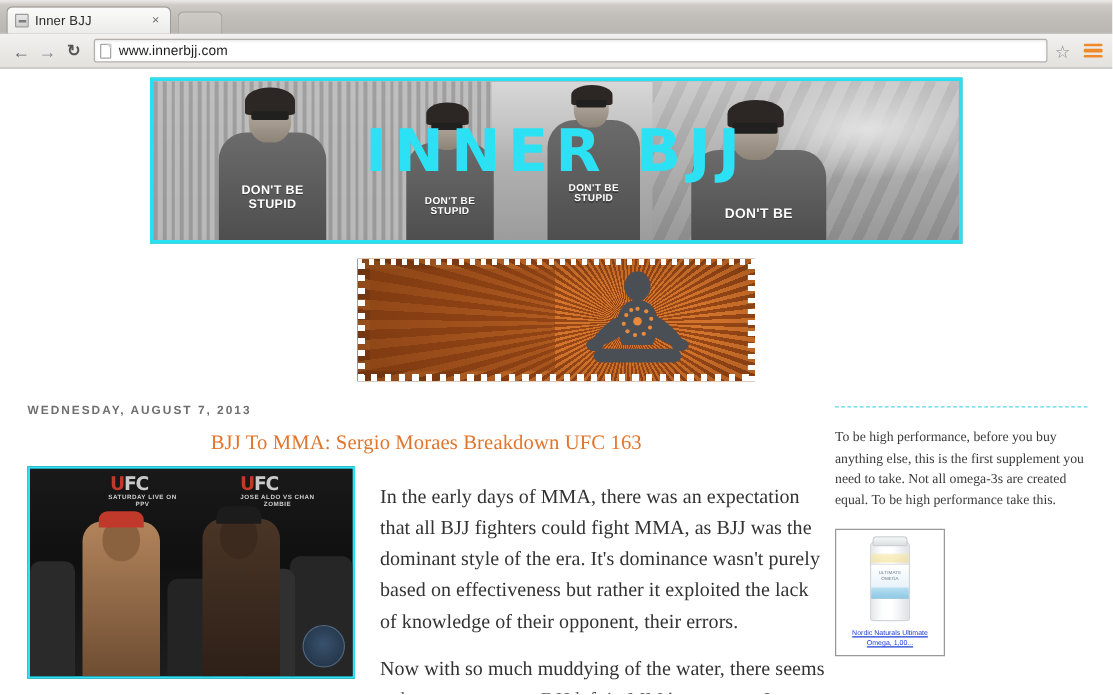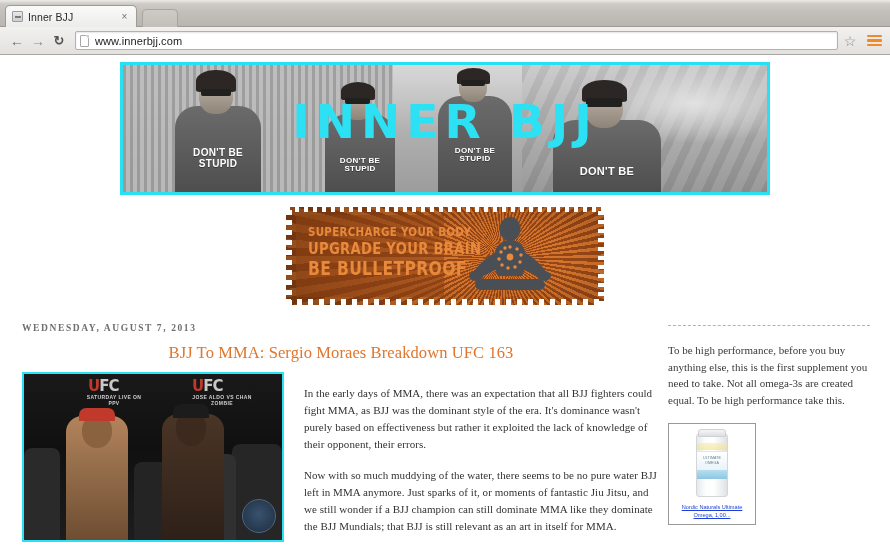--- a/index.html
+++ b/index.html
@@ -212,21 +212,21 @@
   .content {
     position: relative; width: 890px; padding: 18px 0 0 0;
     display: flex; align-items: flex-start;
   }
   .main-col { width: 660px; padding-left: 22px; }
   .side-col { width: 210px; padding-left: 8px; }
 
   .post-date {
     font-size: 9.5px; font-weight: bold; color: #6f6f6f;
     letter-spacing: 1.6px; text-transform: uppercase;
-    font-family: Liberation Serif, serif;
+    font-family: Liberation Sans, sans-serif;
   }
   .post-title {
     margin-top: 10px;
     font-family: "Liberation Serif", serif;
     font-size: 16.5px; color: #e2752c; font-weight: normal;
     letter-spacing: .1px;
     text-align: center;
   }
   .post-body { margin-top: 9px; display: flex; align-items: flex-start; }
   .post-thumb {
@@ -249,21 +249,21 @@
     opacity:.85; border:1px solid #54718f;}
 
   .post-text { flex: 1 1 auto; padding-left: 20px; }
   .sub-head {
     font-family: "Liberation Serif", serif;
     font-size: 11.5px; font-weight: bold; color: #2d2d2d;
     text-decoration: underline; letter-spacing: .1px;
   }
   .para {
     font-family: "Liberation Serif", serif;
-    font-size: 11px; line-height: 1.56; color: #333;
+    font-size: 16px; line-height: 1.56; color: #333;
     margin-top: 13px; letter-spacing: .05px;
   }
 
   
   .side-rule { height: 0; border-top: 1px dashed #57d6e8; margin: 2px 0 16px 0; }
   .side-head {
     font-size: 10px; font-weight: bold; color: #6b6b6b;
     letter-spacing: 1.7px; text-transform: uppercase; line-height: 1.75;
   }
   .side-para {
@@ -387,25 +387,20 @@
               <circle cx="58" cy="45" r="1.7"></circle>
             <circle cx="53" cy="50" r="1.7"></circle>
               <circle cx="46" cy="51" r="1.7"></circle>
             <circle cx="40" cy="48" r="1.7"></circle>
               <circle cx="37" cy="42" r="1.7"></circle>
             <circle cx="39" cy="35" r="1.7"></circle>
               <circle cx="43" cy="31" r="1.7"></circle>
           </g>
         </svg>
 
-        <div class="ad-text">
-          <span class="ad-line ad-l1">SUPERCHARGE YOUR BODY</span>
-          <span class="ad-line ad-l2">UPGRADE YOUR BRAIN</span>
-          <span class="ad-line ad-l3"><span>BE BULLETPROOF</span><span class="ad-tm">™</span></span>
-        </div>
 
         <div class="ad-edge t"></div>
         <div class="ad-edge b"></div>
         <div class="ad-edge l"></div>
         <div class="ad-edge r"></div>
       </div>
     </div>
 
     <div class="content">
 

